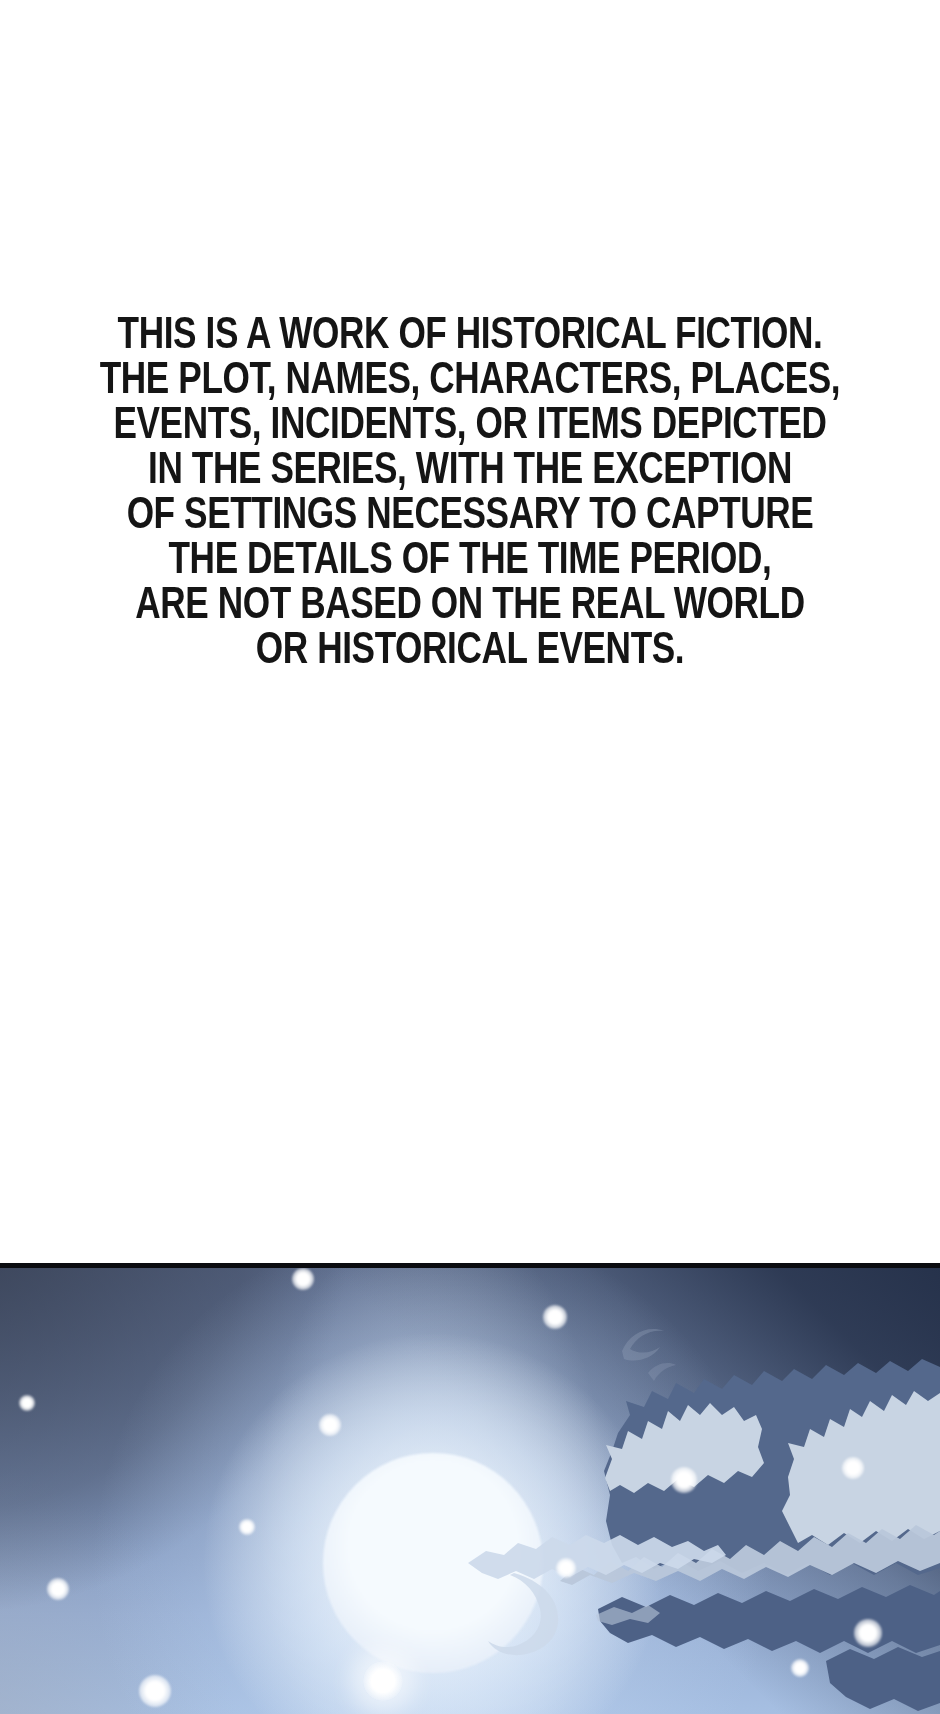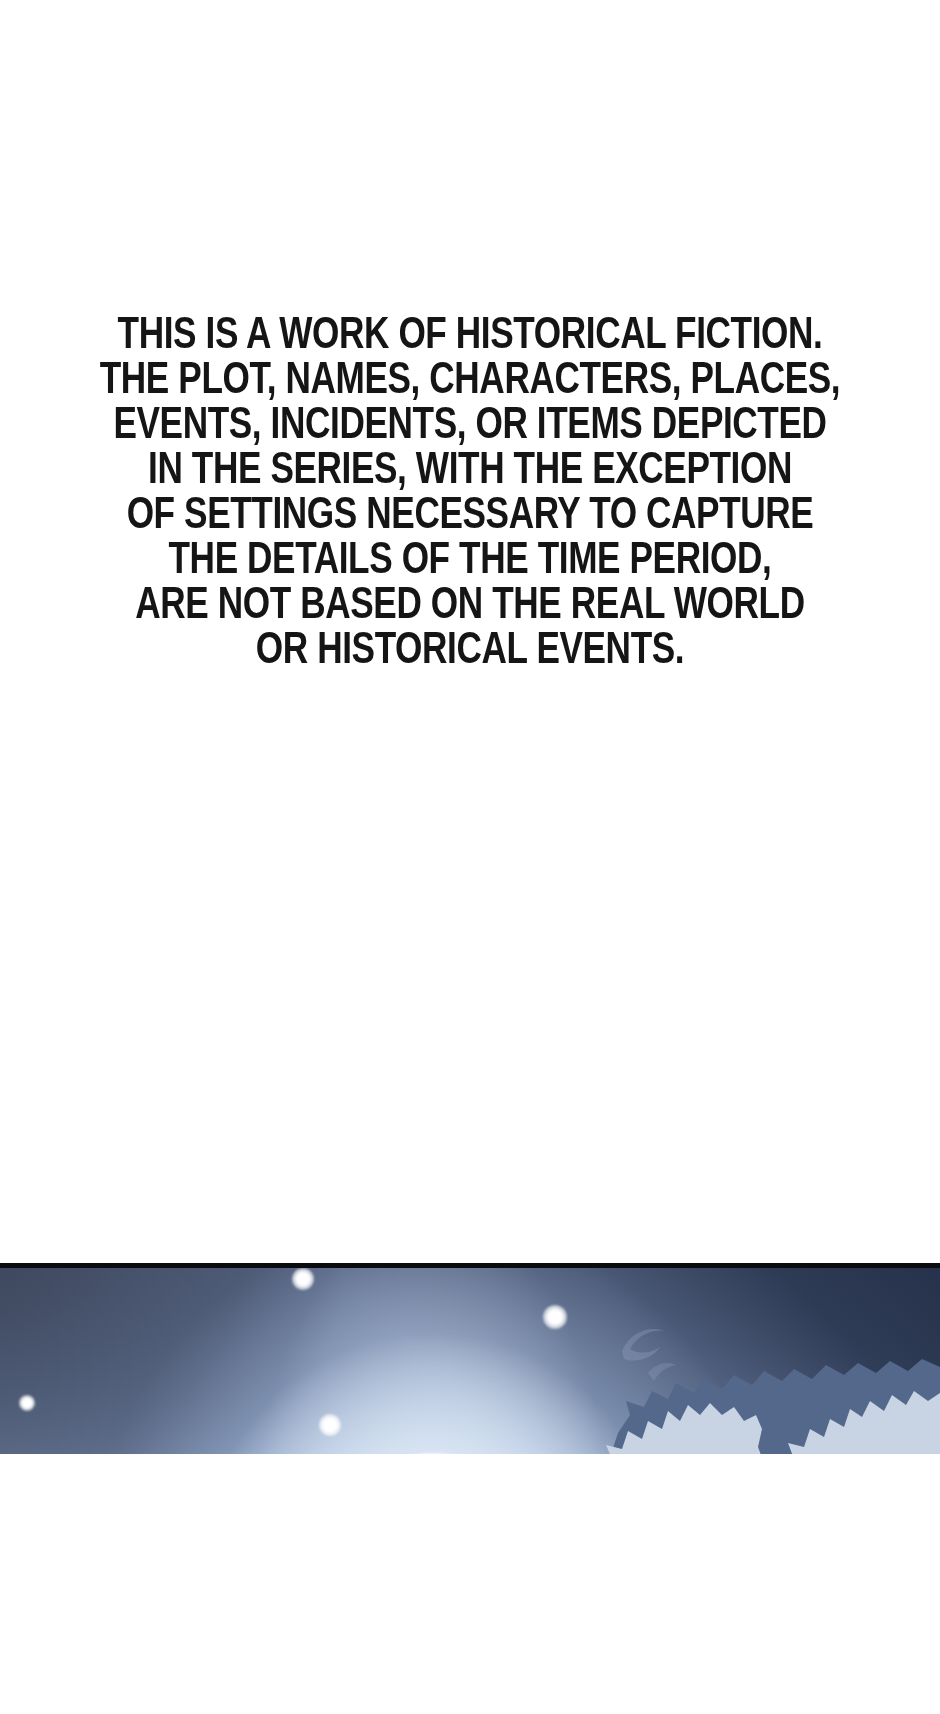--- a/index.html
+++ b/index.html
@@ -1,18 +1,18 @@
 <!DOCTYPE html>
 <html><head>
 <meta charset="utf-8">
 <style>
   html,body{margin:0;padding:0;background:#ffffff;}
   .page{
     position:relative;
-    width:940px;height:1454px;
+    width:940px;height:1714px;
     margin:0 auto;
     background:#ffffff;
     overflow:hidden;
     font-family:"Liberation Sans", sans-serif;
   }
 
   
   .disclaimer{
     position:absolute;
     top:310px;left:0;right:0;

